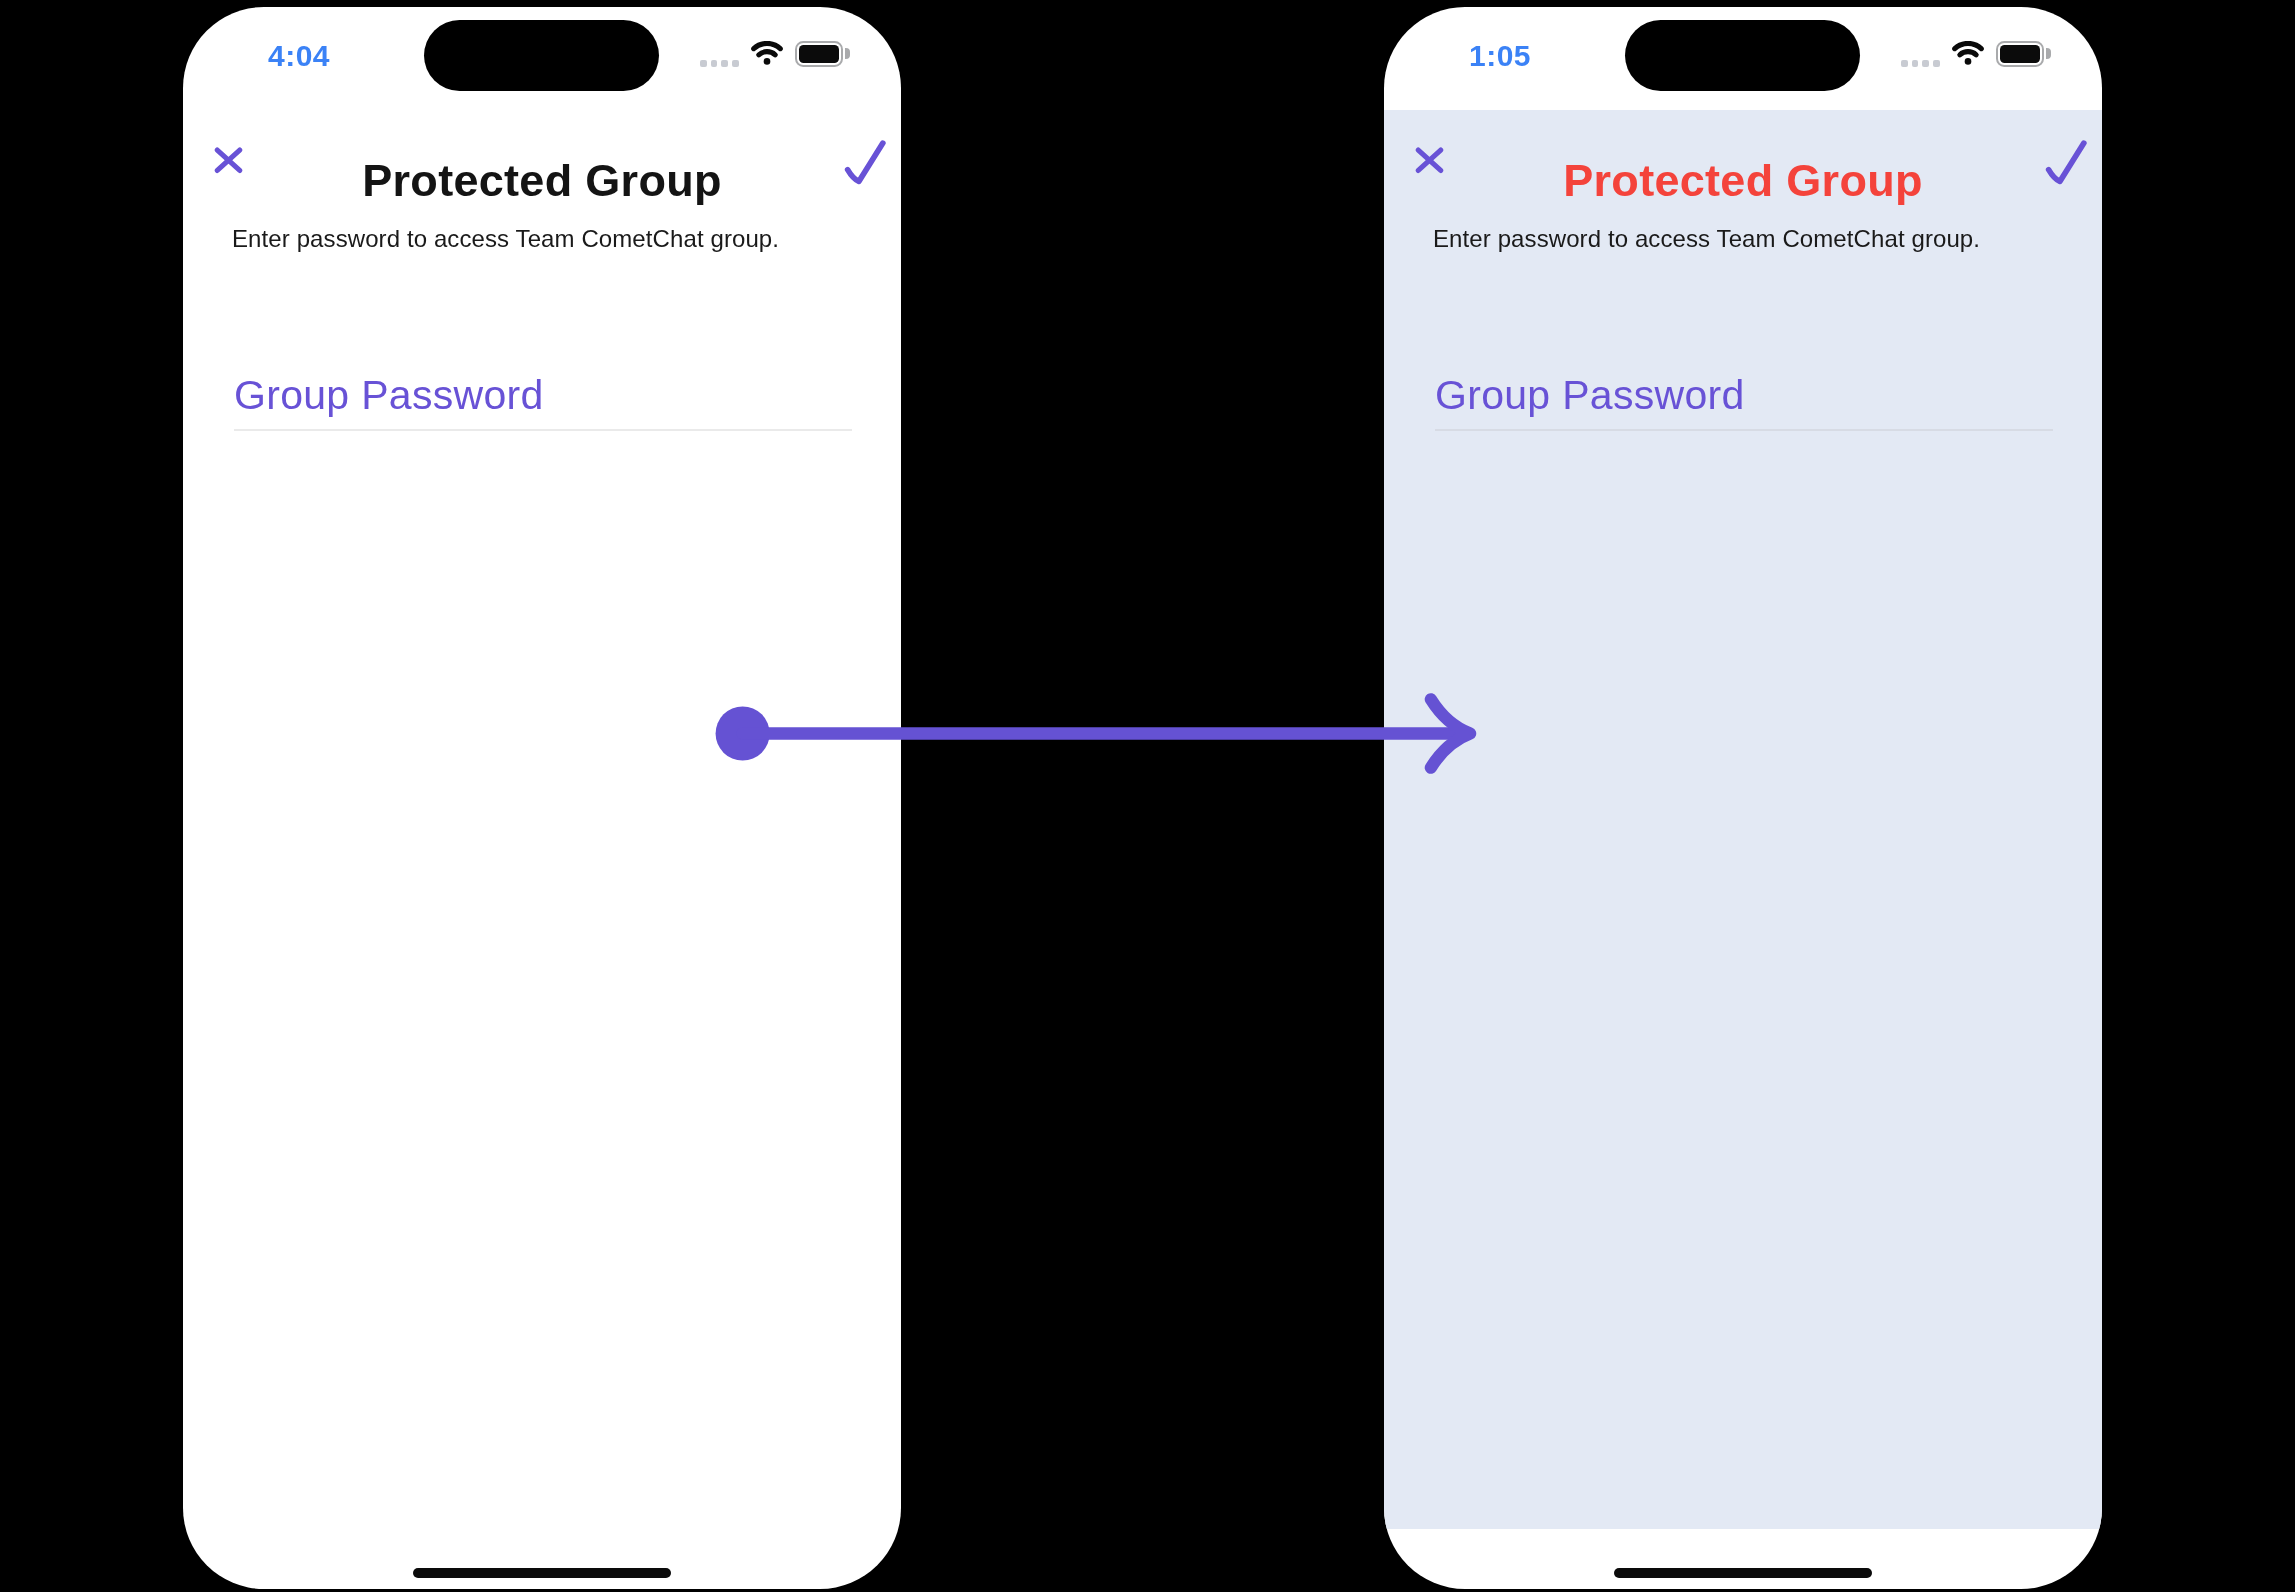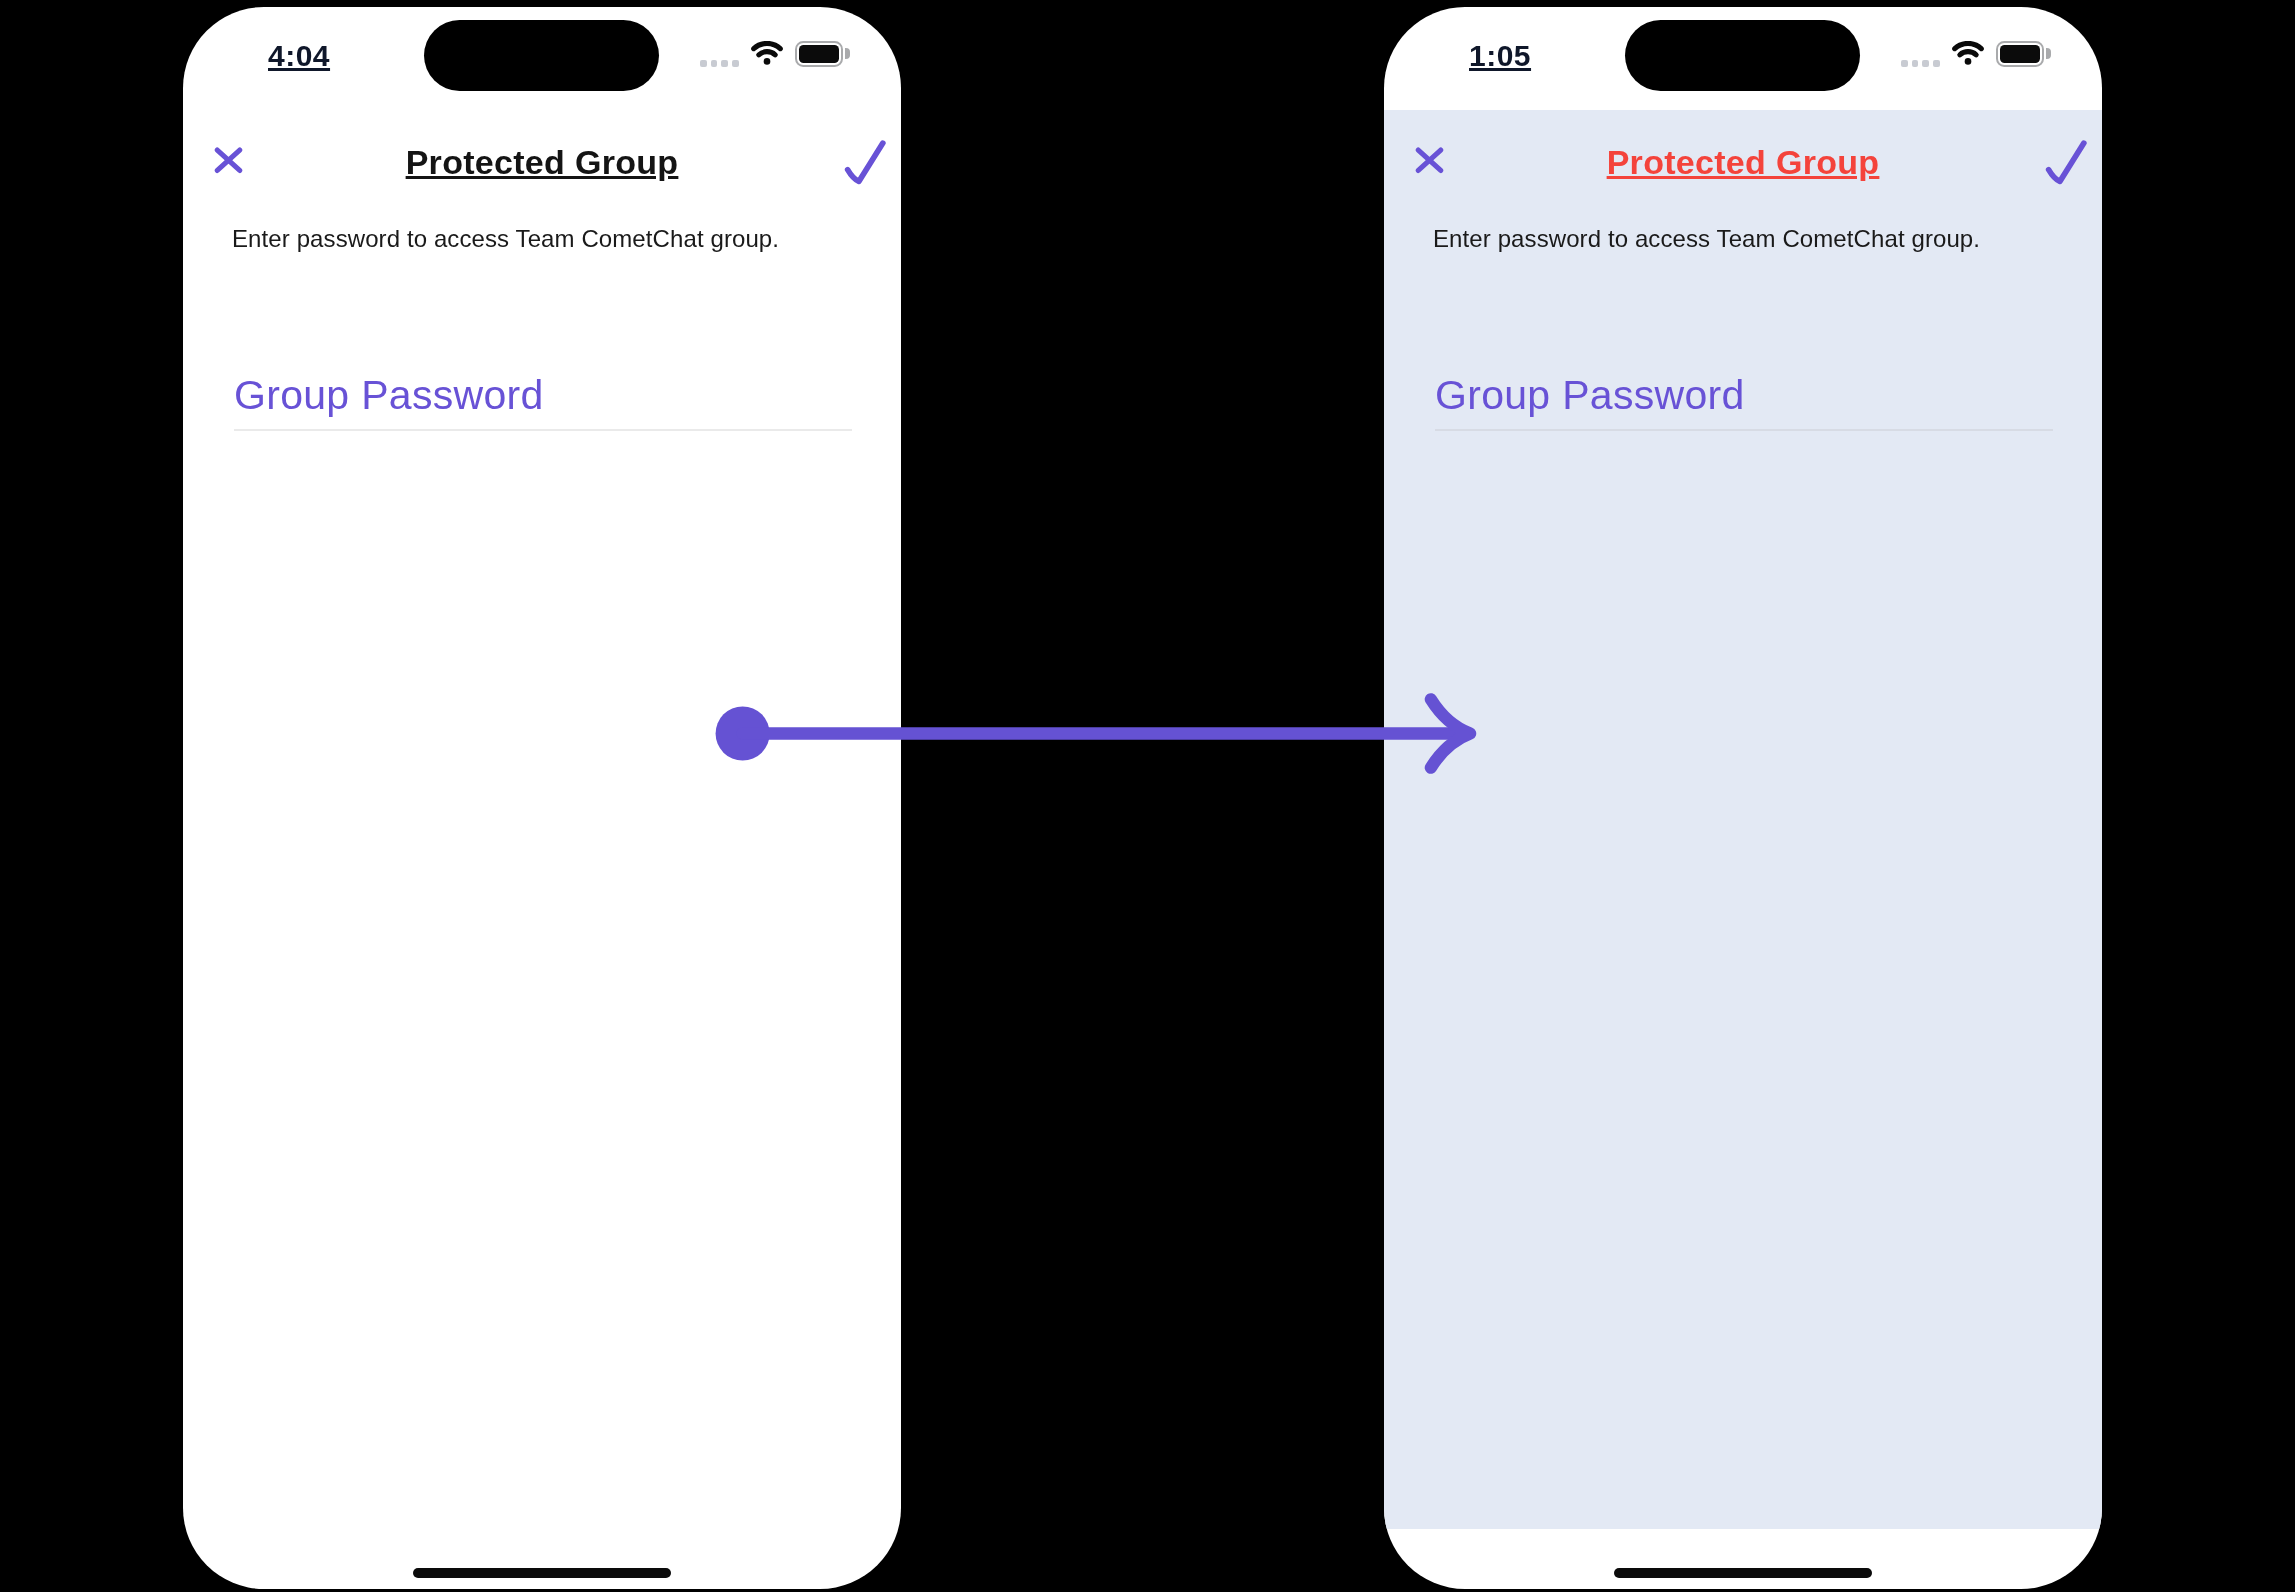--- a/index.html
+++ b/index.html
@@ -30,23 +30,22 @@
   .phone--right{left:1384px;}
 
   .content-panel{
     position:absolute;left:0;right:0;top:103px;bottom:60px;
     background:var(--panel);
   }
 
   
   .status-time{
     position:absolute;left:85px;top:32px;
-    font-size:30px;font-weight:700;letter-spacing:0.5px;color:#0f172a;
+    font-size:30px;font-weight:700;letter-spacing:0.5px;color:#3b82f6;
     z-index:3;
-    text-decoration:underline;
   }
   .island{
     position:absolute;left:241px;top:13.3px;
     width:235px;height:71px;
     background:#000;border-radius:37px;z-index:3;
   }
   .signal-dots{
     position:absolute;left:517px;top:53px;
     display:flex;gap:4.1px;z-index:3;
   }
@@ -64,25 +63,24 @@
     border-radius:0 4.1px 4.1px 0;z-index:3;
   }
 
   
   .nav-close{
     position:absolute;left:24.5px;top:135px;
     width:41px;height:39px;
     background:none;border:none;padding:5.1px;cursor:pointer;z-index:3;
   }
   .nav-title{
-    position:absolute;left:0;width:100%;top:136px;
+    position:absolute;left:0;width:100%;top:148px;
     text-align:center;
-    font-size:34px;font-weight:600;letter-spacing:0.3px;color:#141414;
+    font-size:45px;font-weight:600;letter-spacing:0.3px;color:#141414;
     z-index:2;
-    text-decoration:underline;
   }
   .nav-title--danger{color:var(--danger);}
   .nav-check{
     position:absolute;left:657px;top:129px;
     width:51px;height:51px;
     background:none;border:none;padding:3.1px;cursor:pointer;z-index:3;
   }
 
   
   .description{

